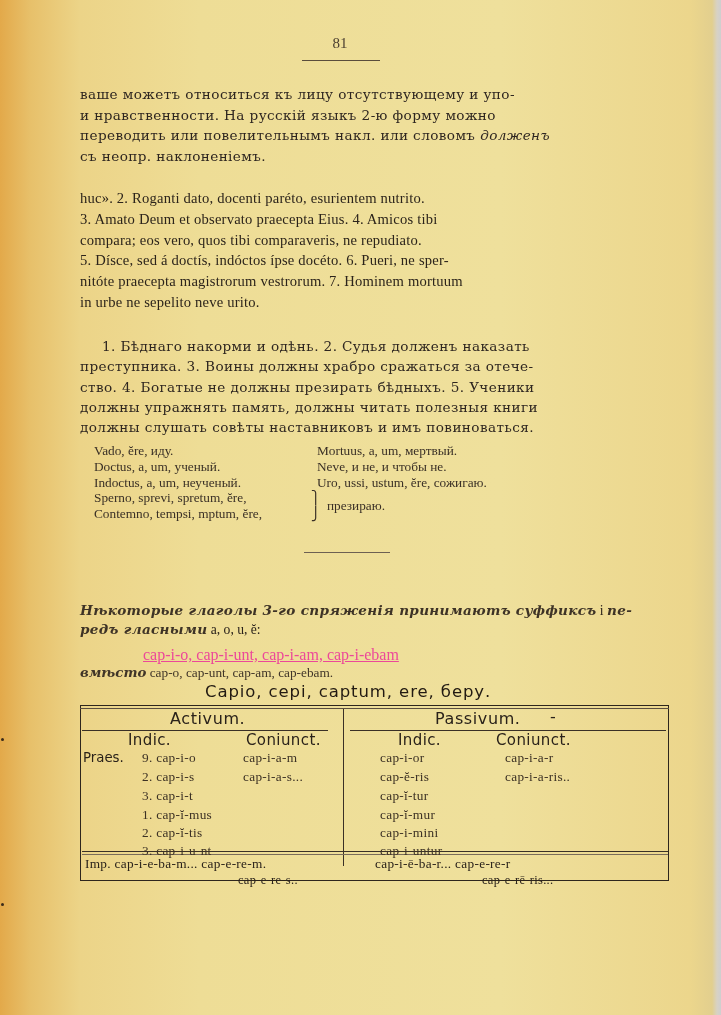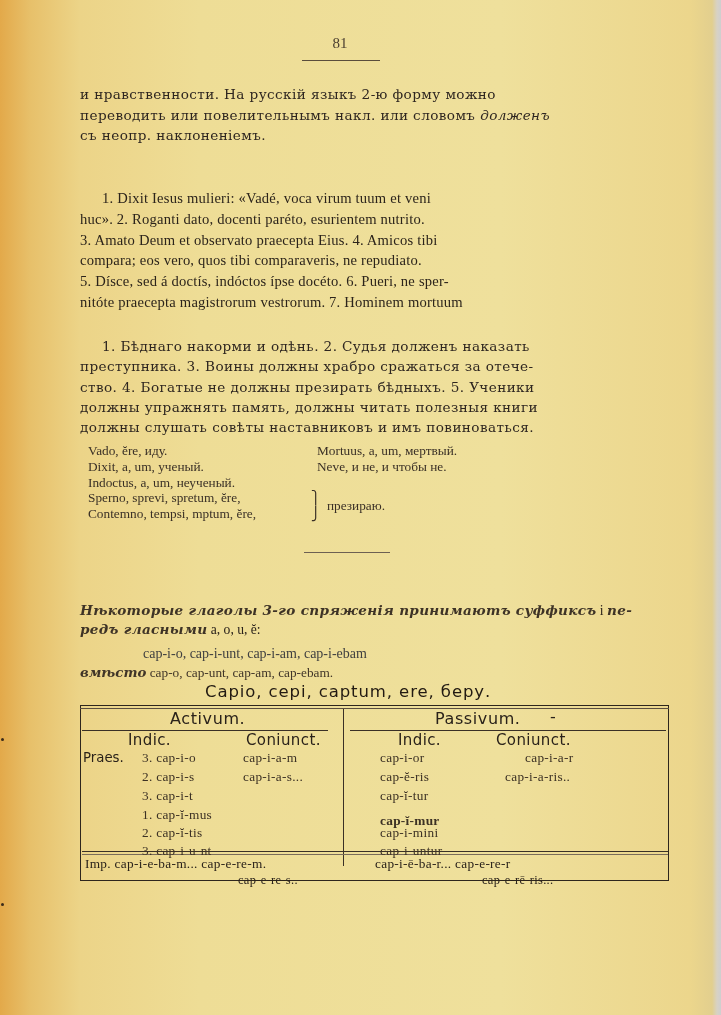--- a/index.html
+++ b/index.html
@@ -21,33 +21,33 @@
     font-size: 15.2px; line-height: 20.5px; text-align: justify;
     letter-spacing: 0.2px;
   }
   .para.cyr { font-family: "DejaVu Serif", serif; font-size: 13.6px; letter-spacing: 0.4px; color: #2e2620; }
   .it { font-style: italic; }
   .vocab {
     position: absolute; left: 80px; top: 443px; width: 600px;
     font-size: 13.3px; line-height: 15.8px; color: #3a3026;
   }
   .vocab .col { position: absolute; top: 0; }
-  .vocab .col.left { left: 8px; width: 230px; }
+  .vocab .col.left { left: 14px; width: 230px; }
   .vocab .col.right { left: 237px; width: 360px; }
   .vocab .brace { position: absolute; left: 231px; top: 47px; font-size: 13px; line-height: 16px; color: #3a3026; }
   .vocab .brace-gloss { position: absolute; left: 247px; top: 55px; }
   .divider2 { position: absolute; left: 304px; top: 552px; width: 86px; height: 1px; background: #6d6052; }
   .heading {
     position: absolute; left: 163px; top: 573px; font-size: 15.5px; font-weight: bold;
     letter-spacing: 0.9px; font-family: "DejaVu Sans", sans-serif; color: #2a221a;
   }
   .heading .sect { font-family: "DejaVu Serif", serif; font-weight: normal; }
   .intro { position: absolute; left: 80px; top: 601px; width: 590px; font-size: 13.6px; line-height: 18px; }
   .intro .it { font-family: "DejaVu Serif", serif; font-style: italic; font-weight: bold; letter-spacing: 0.3px; color: #3e3326; }
-  .ex1 { position: absolute; left: 143px; top: 646px; font-size: 14px; color: #404040; }
+  .ex1 { position: absolute; left: 143px; top: 646px; font-size: 16px; color: #ec4899; text-decoration: underline; }
   .ex2 { position: absolute; left: 80px; top: 665px; font-size: 13.3px; color: #403528; }
   .ex2 .it { font-weight: bold; font-family: "DejaVu Serif", serif; }
   .capio {
     position: absolute; left: 205px; top: 682px; font-size: 16.5px; letter-spacing: 0.9px;
     font-family: "DejaVu Sans", sans-serif; color: #221a12;
   }
   
   .tbl { position: absolute; left: 80px; top: 705px; width: 590px; height: 177px; }
   .tbl .outer { position: absolute; left: 0; top: 0; width: 589px; height: 176px; border: 1.5px solid #2e261d; box-sizing: border-box; }
   .tbl .topline2 { position: absolute; left: 0; top: 3px; width: 589px; height: 1px; background: #5a4e40; }
@@ -66,55 +66,57 @@
 </style>
 </head>
 <body>
 
 <div class="page">
 
   <div class="pagenum">81</div>
   <div class="pagerule"></div>
 
   <div class="para cyr" style="top:84px;">
+    <div>ваше можетъ относиться къ лицу отсутствующему и упо-</div>
     <div>и нравственности. На русскій языкъ 2-ю форму можно</div>
     <div><span>переводить или повелительнымъ накл. или словомъ</span> <span class="it">долженъ</span></div>
     <div>съ неопр. наклоненіемъ.</div>
   </div>
 
   <div class="para" style="top:188px; font-size:14.6px; line-height:20.8px; color:#2c241b;">
-    <div style="padding-left:22px;">1. Dixit Iesus mulieri: «Vadé, voca virum tuum et veni</div>
     <div>huc». 2. Roganti dato, docenti paréto, esurientem nutrito.</div>
     <div>3. Amato Deum et observato praecepta Eius. 4. Amicos tibi</div>
     <div>compara; eos vero, quos tibi comparaveris, ne repudiato.</div>
     <div>5. Dísce, sed á doctís, indóctos ípse docéto. 6. Pueri, ne sper-</div>
     <div>nitóte praecepta magistrorum vestrorum. 7. Hominem mortuum</div>
+    <div>in urbe ne sepelito neve urito.</div>
   </div>
 
   <div class="para cyr" style="top:336px; line-height:20.3px;">
     <div style="padding-left:22px;">1. Бѣднаго накорми и одѣнь. 2. Судья долженъ наказать</div>
     <div>преступника. 3. Воины должны храбро сражаться за отече-</div>
     <div>ство. 4. Богатые не должны презирать бѣдныхъ. 5. Ученики</div>
     <div>должны упражнять память, должны читать полезныя книги</div>
     <div>должны слушать совѣты наставниковъ и имъ повиноваться.</div>
   </div>
 
   <div class="vocab">
     <div class="col left">
       <div>Vado, ĕre, иду.</div>
-      <div>Dixit, a, um, ученый.</div>
+      <div>Doctus, a, um, ученый.</div>
       <div>Indoctus, a, um, неученый.</div>
       <div>Sperno, sprevi, spretum, ĕre,</div>
       <div>Contemno, tempsi, mptum, ĕre,</div>
     </div>
     <div class="brace">⎫<br>⎭</div>
     <div class="brace-gloss">презираю.</div>
     <div class="col right">
       <div>Mortuus, a, um, мертвый.</div>
       <div>Neve, и не, и чтобы не.</div>
+      <div>Uro, ussi, ustum, ĕre, сожигаю.</div>
     </div>
   </div>
 
   <div class="divider2"></div>
 
 
   <div class="intro">
     <span class="it">Нѣкоторые глаголы 3-го спряженія принимаютъ суффиксъ</span>
     <span>i</span>
     <span class="it">пе-</span><br>
@@ -137,21 +139,21 @@
     <div class="hsub-l"></div>
     <div class="hsub-r"></div>
     <div class="himp"></div>
     <div class="himp2"></div>
 
     <div class="t hdr" style="left:90px; top:4px;">Activum.</div>
     <div class="t sub" style="left:48px; top:26px;">Indic.</div>
     <div class="t sub" style="left:166px; top:26px;">Coniunct.</div>
     <div class="t lbl" style="left:3px; top:45px;">Praes.</div>
 
-    <div class="t c" style="left:62px; top:45px;">3. cap-i-o</div>
+    <div class="t c" style="left:62px; top:45px;">9. cap-i-o</div>
     <div class="t c" style="left:62px; top:64px;">2. cap-i-s</div>
     <div class="t c" style="left:62px; top:83px;">3. cap-i-t</div>
     <div class="t c" style="left:62px; top:102px;">1. cap-ĭ-mus</div>
     <div class="t c" style="left:62px; top:120px;">2. cap-ĭ-tis</div>
     <div class="t c" style="left:62px; top:138px;">3. cap-i-u-nt</div>
 
     <div class="t c" style="left:163px; top:45px;">cap-i-a-m</div>
     <div class="t c" style="left:163px; top:64px;">cap-i-a-s...</div>
 
     <div class="t imp" style="left:5px; top:151px;">
@@ -162,25 +164,25 @@
     <div class="t imp" style="left:158px; top:168px; font-size:12.5px;">cap-e-re-s..</div>
 
     <div class="t hdr" style="left:355px; top:4px;">Passivum.</div>
     <div class="t hdr" style="left:470px; top:2px;">-</div>
     <div class="t sub" style="left:318px; top:26px;">Indic.</div>
     <div class="t sub" style="left:416px; top:26px;">Coniunct.</div>
 
     <div class="t c" style="left:300px; top:45px;">cap-i-or</div>
     <div class="t c" style="left:300px; top:64px;">cap-ĕ-ris</div>
     <div class="t c" style="left:300px; top:83px;">cap-ĭ-tur</div>
-    <div class="t c" style="left:300px; top:108px;font-weight:bold;">cap-ĭ-mur</div>
+    <div class="t c" style="left:300px; top:102px;">cap-ĭ-mur</div>
     <div class="t c" style="left:300px; top:120px;">cap-i-mini</div>
     <div class="t c" style="left:300px; top:138px;">cap-i-untur</div>
 
-    <div class="t c" style="left:425px; top:45px;margin-left:20px;">cap-i-a-r</div>
+    <div class="t c" style="left:425px; top:45px;">cap-i-a-r</div>
     <div class="t c" style="left:425px; top:64px;">cap-i-a-ris..</div>
 
     <div class="t imp" style="left:295px; top:151px;">
       <span>cap-i-ē-ba-r...</span>
       <span>cap-e-re-r</span>
     </div>
     <div class="t imp" style="left:402px; top:168px; font-size:12.5px;">cap-e-rē-ris...</div>
   </div>
 
   <div class="speck" style="left:1px; top:738px;"></div>

